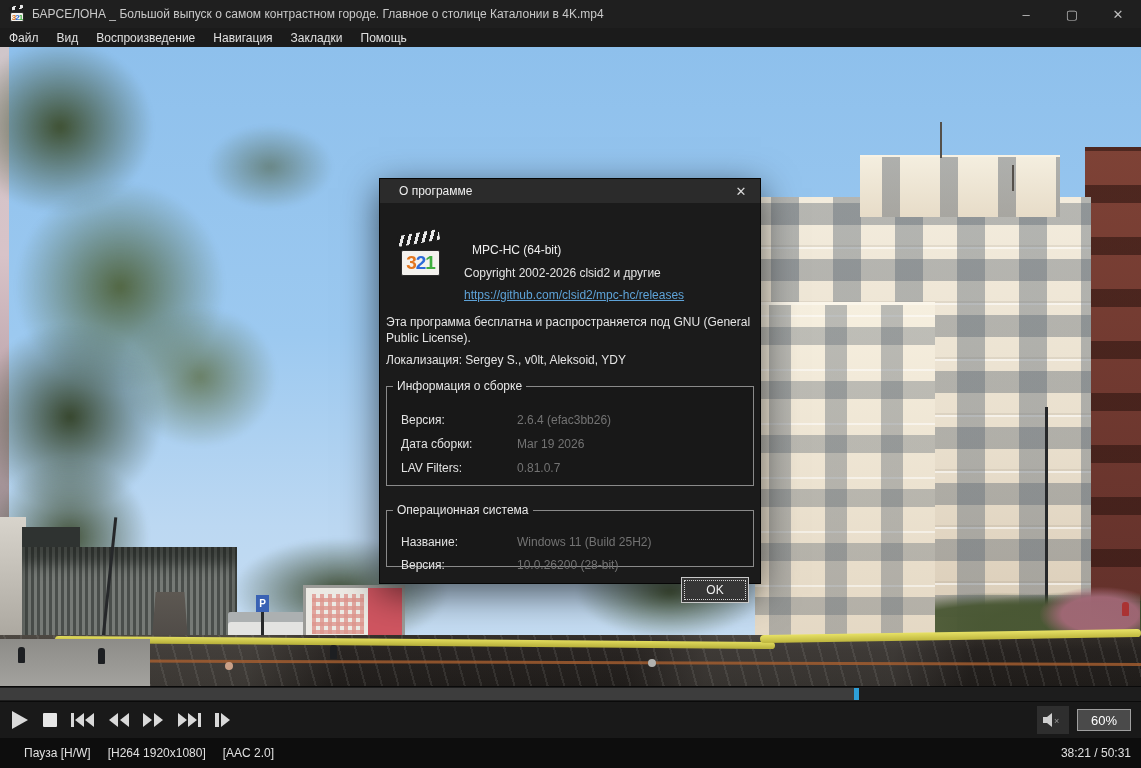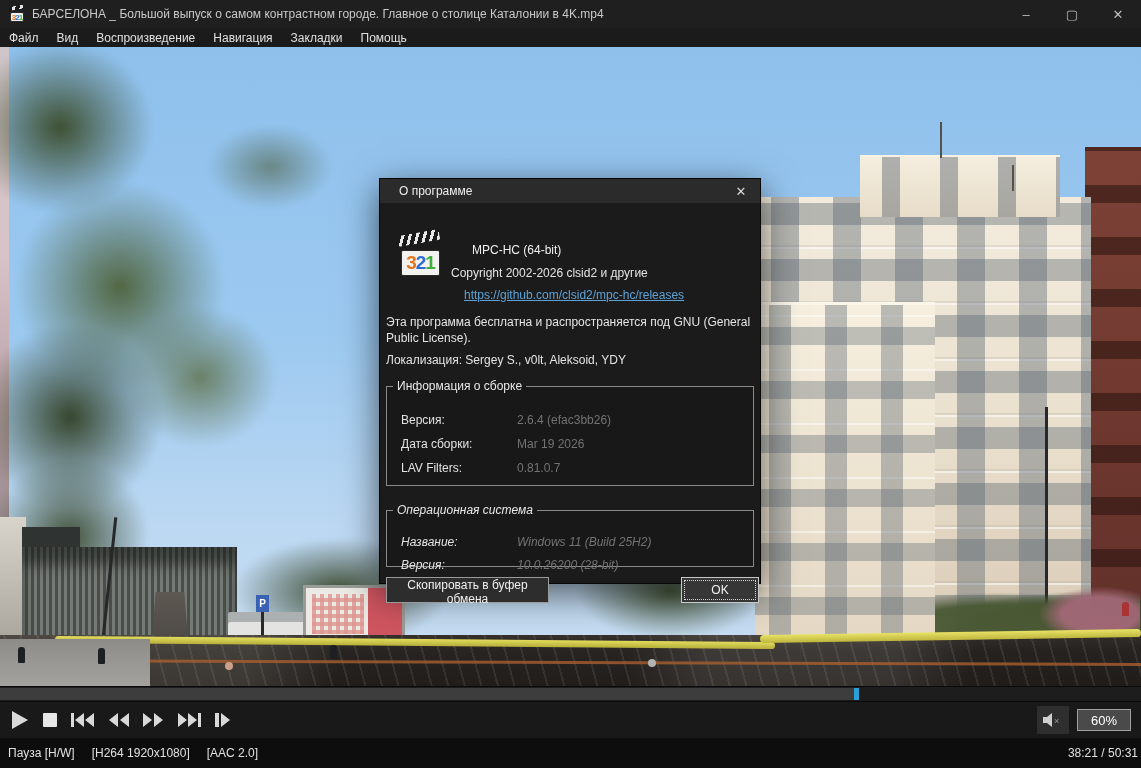--- a/index.html
+++ b/index.html
@@ -125,37 +125,37 @@
   .dlg-title .t { padding-left:19px; font-size:12px; color:#eee; flex:1; }
   .dlg-close { width:38px; height:100%; display:flex; align-items:center; justify-content:center;
      color:#d8d8d8; font-size:13px; }
   .dlg-body { position:relative; width:100%; height:calc(100% - 24px); }
 
   .ico44 { left:18px; top:30px; width:46px; height:46px; }
   .ico44 .top{ left:1px; top:3px; width:42px; height:11px; }
   .ico44 .body{ left:3px; top:17px; width:39px; height:26px; font-size:19px; letter-spacing:-1px; }
 
   .dlg-appname { position:absolute; left:84px; top:40px; color:#f0f0f0;margin-left:8px; }
-  .dlg-copy    { position:absolute; left:71px; top:63px; color:#e4e4e4; }
+  .dlg-copy    { position:absolute; left:84px; top:63px; color:#e4e4e4; }
   .dlg-link    { position:absolute; left:84px; top:85px; color:#5ea3d8; text-decoration:underline; }
   .dlg-license { position:absolute; left:6px;  top:111px; width:366px; line-height:16px; color:#e4e4e4; }
   .dlg-local   { position:absolute; left:6px;  top:150px; color:#e4e4e4; }
 
   .grp { position:absolute; left:6px; width:368px; border:1px solid #8a8a8a; background:#181818; }
   .grp legend { margin-left:6px; padding:0 4px; font-size:12px; color:#e8e8e8; }
   .grp-build { top:176px; height:107px; }
-  .grp-os    { top:300px; height:64px;font-style:italic; }
+  .grp-os    { top:300px; height:64px; }
   .grp .row { position:absolute; left:14px; right:10px; display:flex; }
   .grp .lbl { width:116px; color:#e2e2e2; }
   .grp .val { color:#737373; }
 
   .dlg-btn { position:absolute; top:374px; height:26px; background:#2d2d2d; border:1px solid #9a9a9a;
      color:#f0f0f0; font-size:12px; font-family:"Liberation Sans",sans-serif; }
   .btn-copy { left:6px; width:163px; }
-  .btn-ok { left:301px; width:78px; background:#363636; border:1px solid #c9c9c9;
+  .btn-ok { left:301px; width:68px; background:#363636; border:1px solid #c9c9c9;
      outline:1px dotted #d5d5d5; outline-offset:-4px; }
 
   
   .seekbar { position:absolute; left:0; top:686px; width:1141px; height:16px; background:#1d1d1d;
      border-top:1px solid #0a0a0a; border-bottom:1px solid #0a0a0a; }
   .seek-filled { position:absolute; left:0; top:1px; bottom:1px; background:#3d3d3d; }
   .seek-marker { position:absolute; right:0; top:0; width:5px; height:100%; background:#2d9fd8; }
 
   
   .controls { position:absolute; left:0; top:702px; width:1141px; height:36px; background:#191919;
@@ -165,23 +165,23 @@
   .ctl svg { display:block; }
   .spacer { flex:1; }
   .vol-btn { width:32px; height:28px; background:#2e2e2e; display:flex; align-items:center;
      justify-content:center; margin-right:8px; }
   .vol-box { width:54px; height:22px; background:#4a4a4a; border:1px solid #a0a0a0; color:#fff;
      font-size:13px; display:flex; align-items:center; justify-content:center; margin-right:10px; }
 
   
   .statusbar { position:absolute; left:0; top:738px; width:1141px; height:30px; background:#0d0d0d;
      display:flex; align-items:center; color:#e0e0e0; font-size:12px; }
-  .statusbar .seg { margin-left:8px; }
+  .statusbar .seg { margin-left:24px; }
   .statusbar .seg + .seg { margin-left:17px; }
-  .statusbar .time { margin-left:auto; margin-right:3px; }
+  .statusbar .time { margin-left:auto; margin-right:10px; }
 </style>
 </head>
 <body>
 
 <div class="window">
 
   <div class="titlebar">
     <span class="app-ico clapper ico16">
       <span class="top"></span>
       <span class="body">
@@ -299,21 +299,20 @@
         <div class="row" style="top:18px;">
           <span class="lbl">Название:</span>
           <span class="val">Windows 11 (Build 25H2)</span>
         </div>
         <div class="row" style="top:41px;">
           <span class="lbl">Версия:</span>
           <span class="val">10.0.26200 (28-bit)</span>
         </div>
       </fieldset>
 
-      <button class="dlg-btn btn-copy">Скопировать в буфер обмена</button>
       <button class="dlg-btn btn-ok">OK</button>
     </div>
   </div>
 
   <div class="seekbar">
     <div class="seek-filled" style="width: 75.3%;">
       <div class="seek-marker" style="background: rgb(45, 159, 216);"></div>
     </div>
   </div>
 

